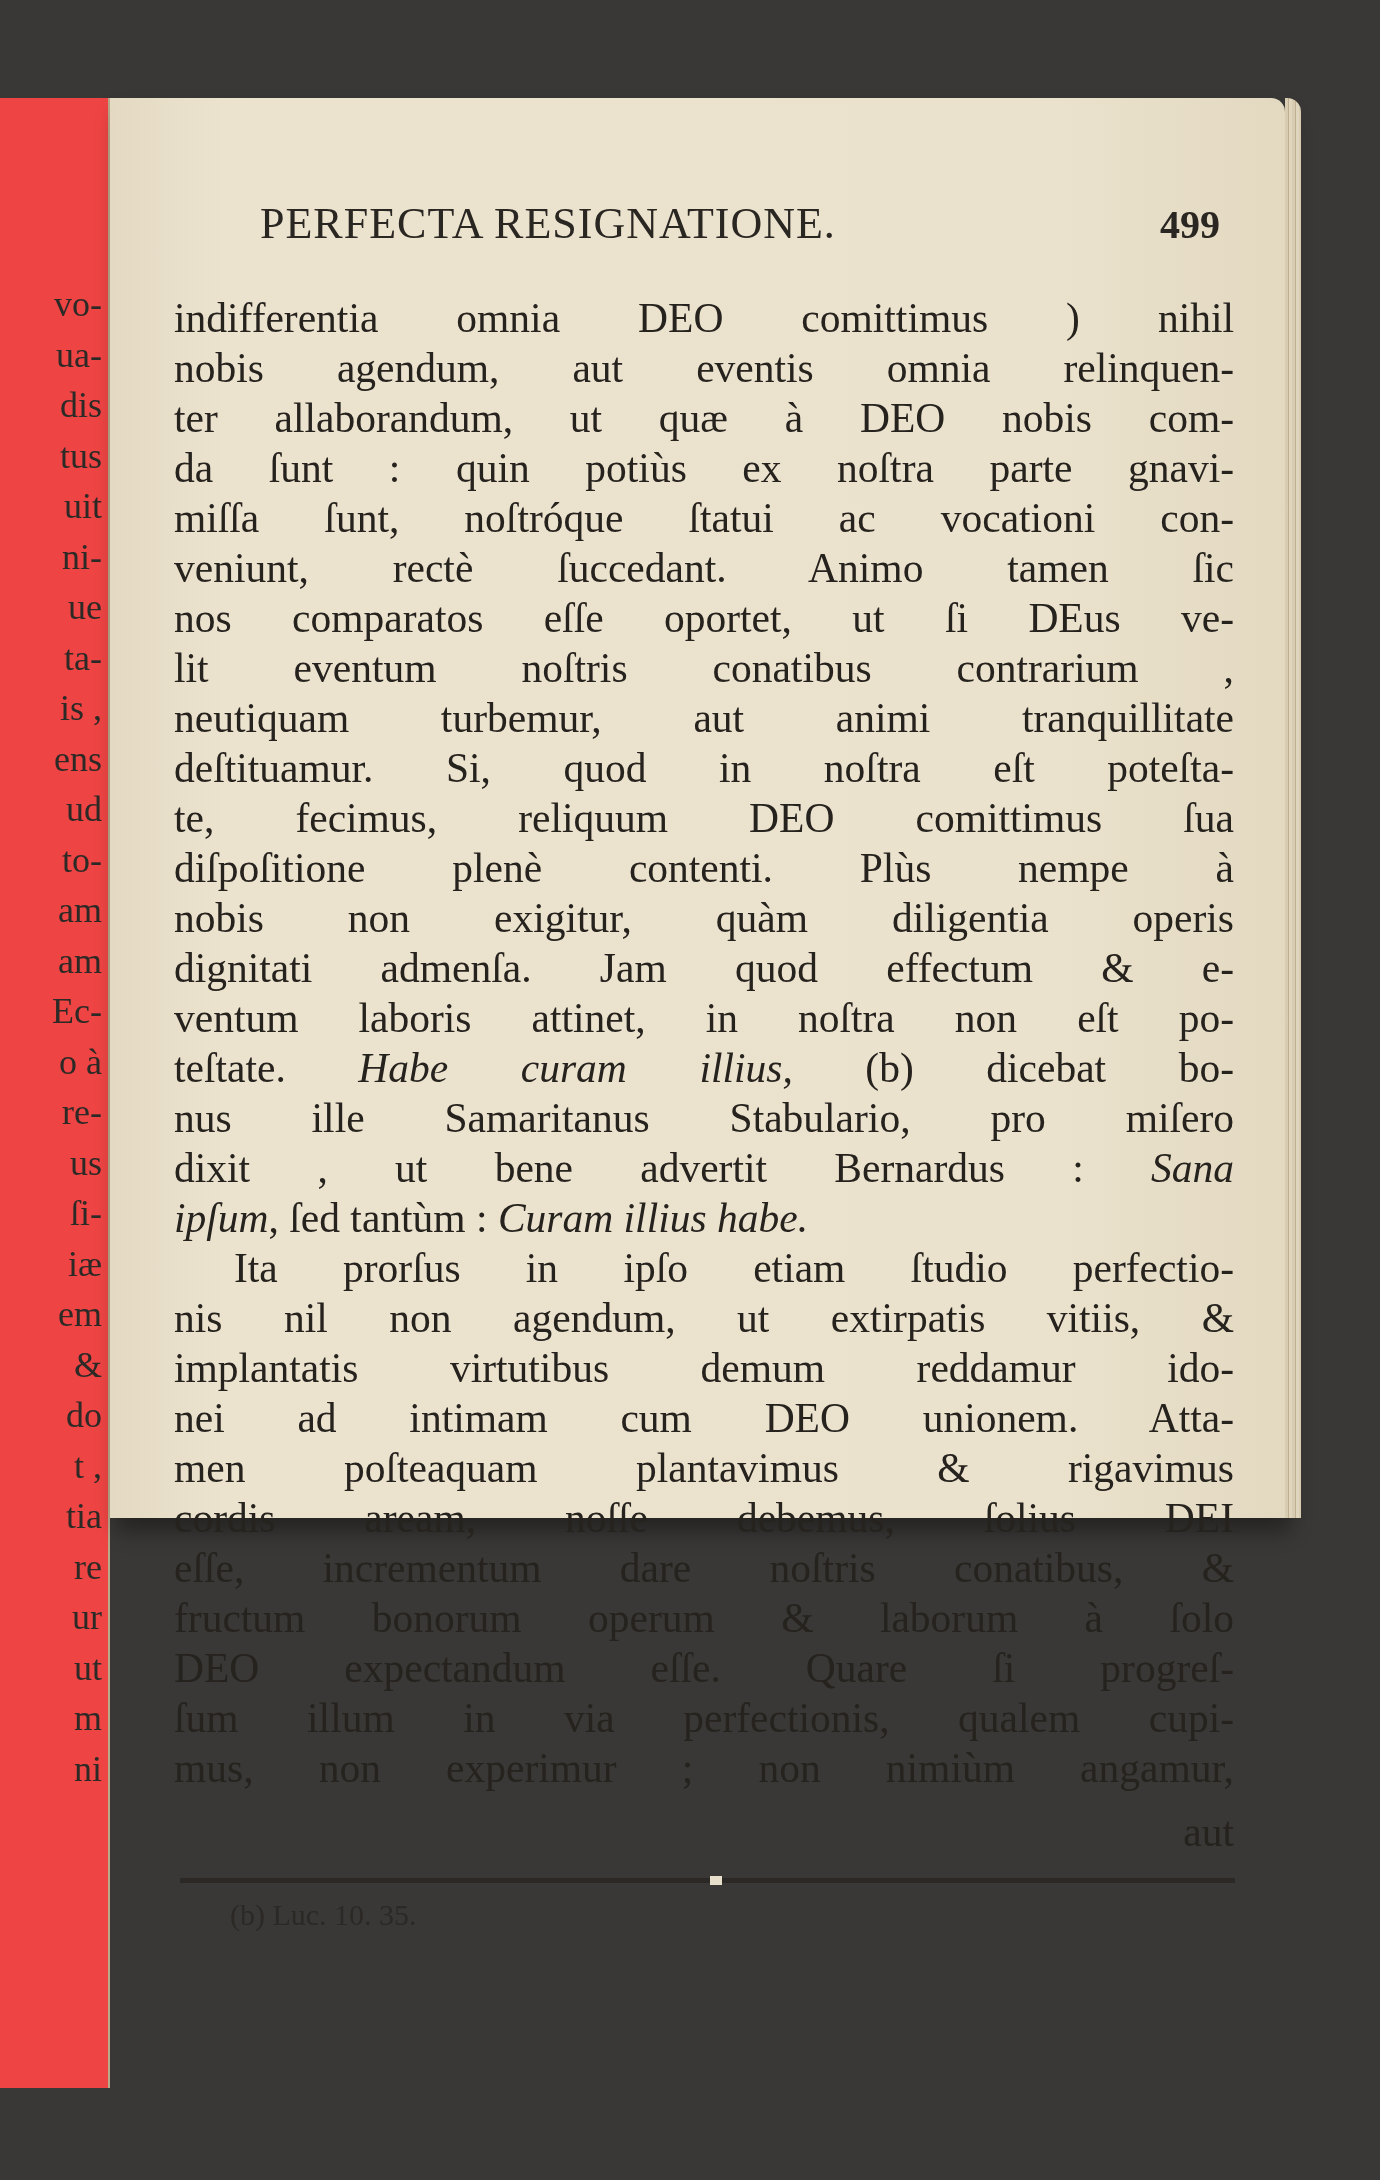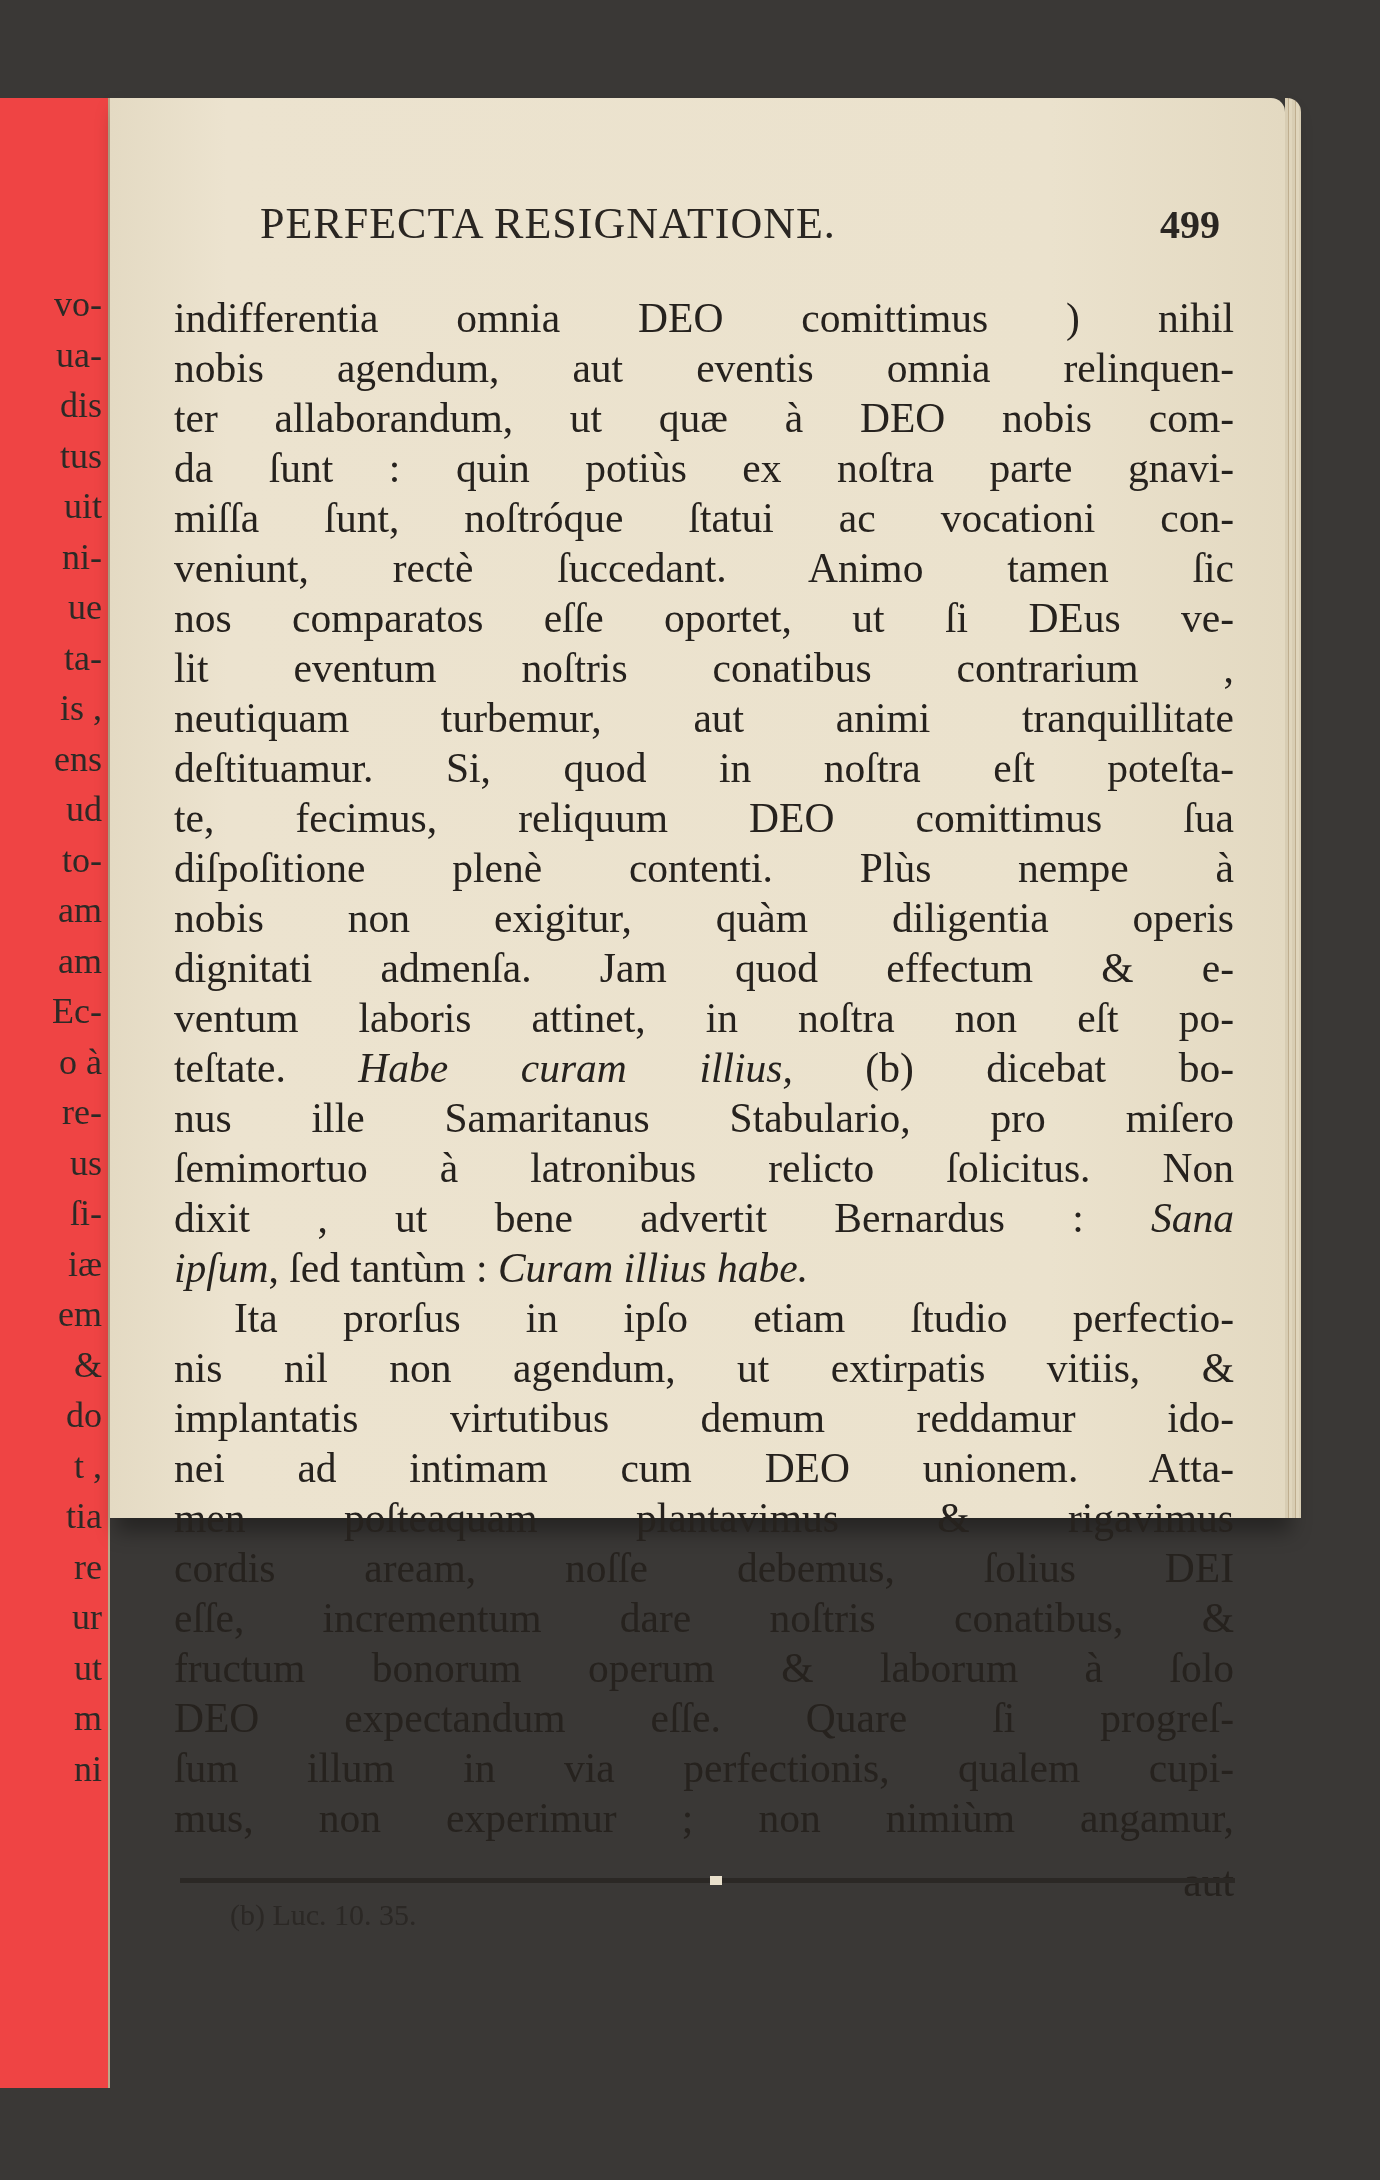--- a/index.html
+++ b/index.html
@@ -129,21 +129,20 @@
         <div class="line">dignitati admenſa. Jam quod effectum &amp; e-</div>
         <div class="line">ventum laboris attinet, in noſtra non eſt po-</div>
       </div>
     <div class="line">
       <span>teſtate.</span>
       <span class="italic">Habe curam illius,</span>
       <span>(b) dicebat bo-</span>
     </div>
     <div id="p1b">
         <div class="line">nus ille Samaritanus Stabulario, pro miſero</div>
-        <div class="line">ſemimortuo à latronibus relicto ſolicitus. Non</div>
       </div>
     <div class="line">
       <span>dixit , ut bene advertit Bernardus :</span>
       <span class="italic">Sana</span>
     </div>
     <div class="line last"><span class="italic">ipſum</span><span>, ſed tantùm :</span> <span class="italic">Curam illius habe.</span></div>
     <div id="p2">
         <div class="line indent">Ita prorſus in ipſo etiam ſtudio perfectio-</div>
         <div class="line">nis nil non agendum, ut extirpatis vitiis, &amp;</div>
         <div class="line">implantatis virtutibus demum reddamur ido-</div>

